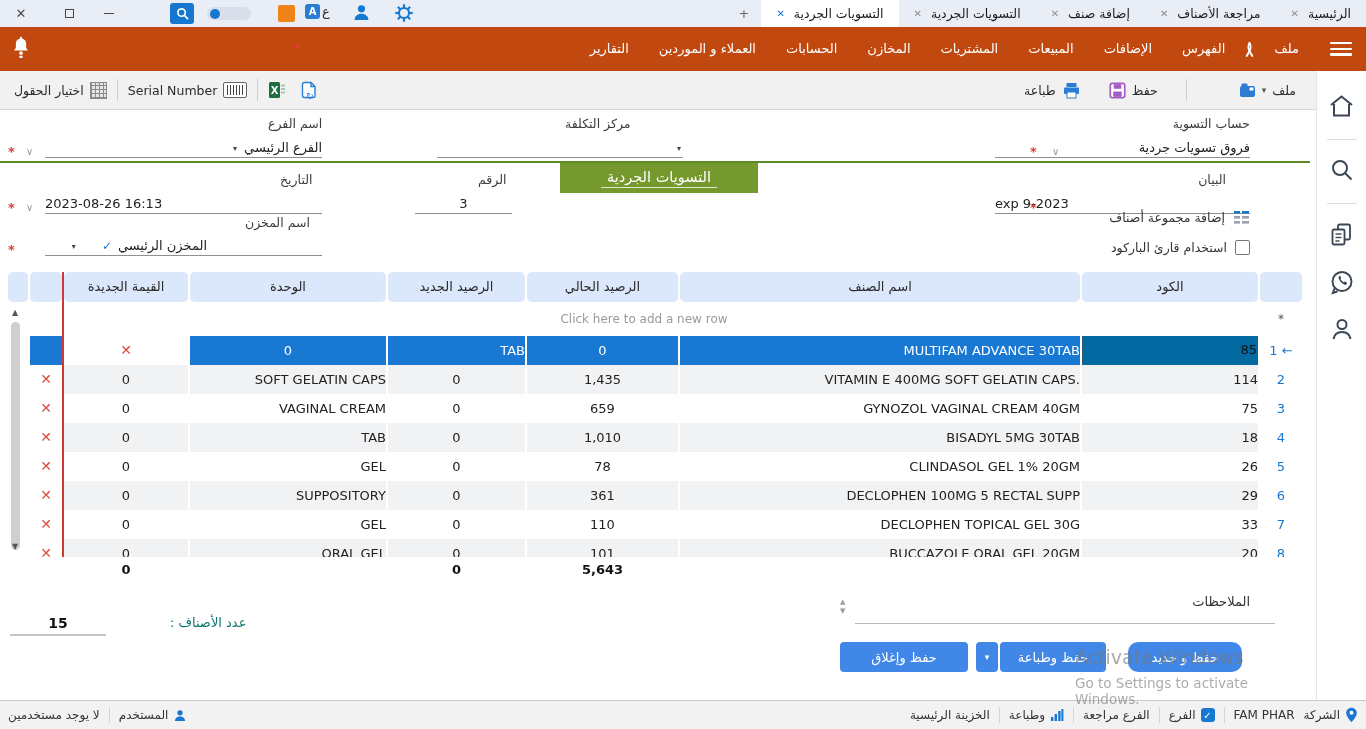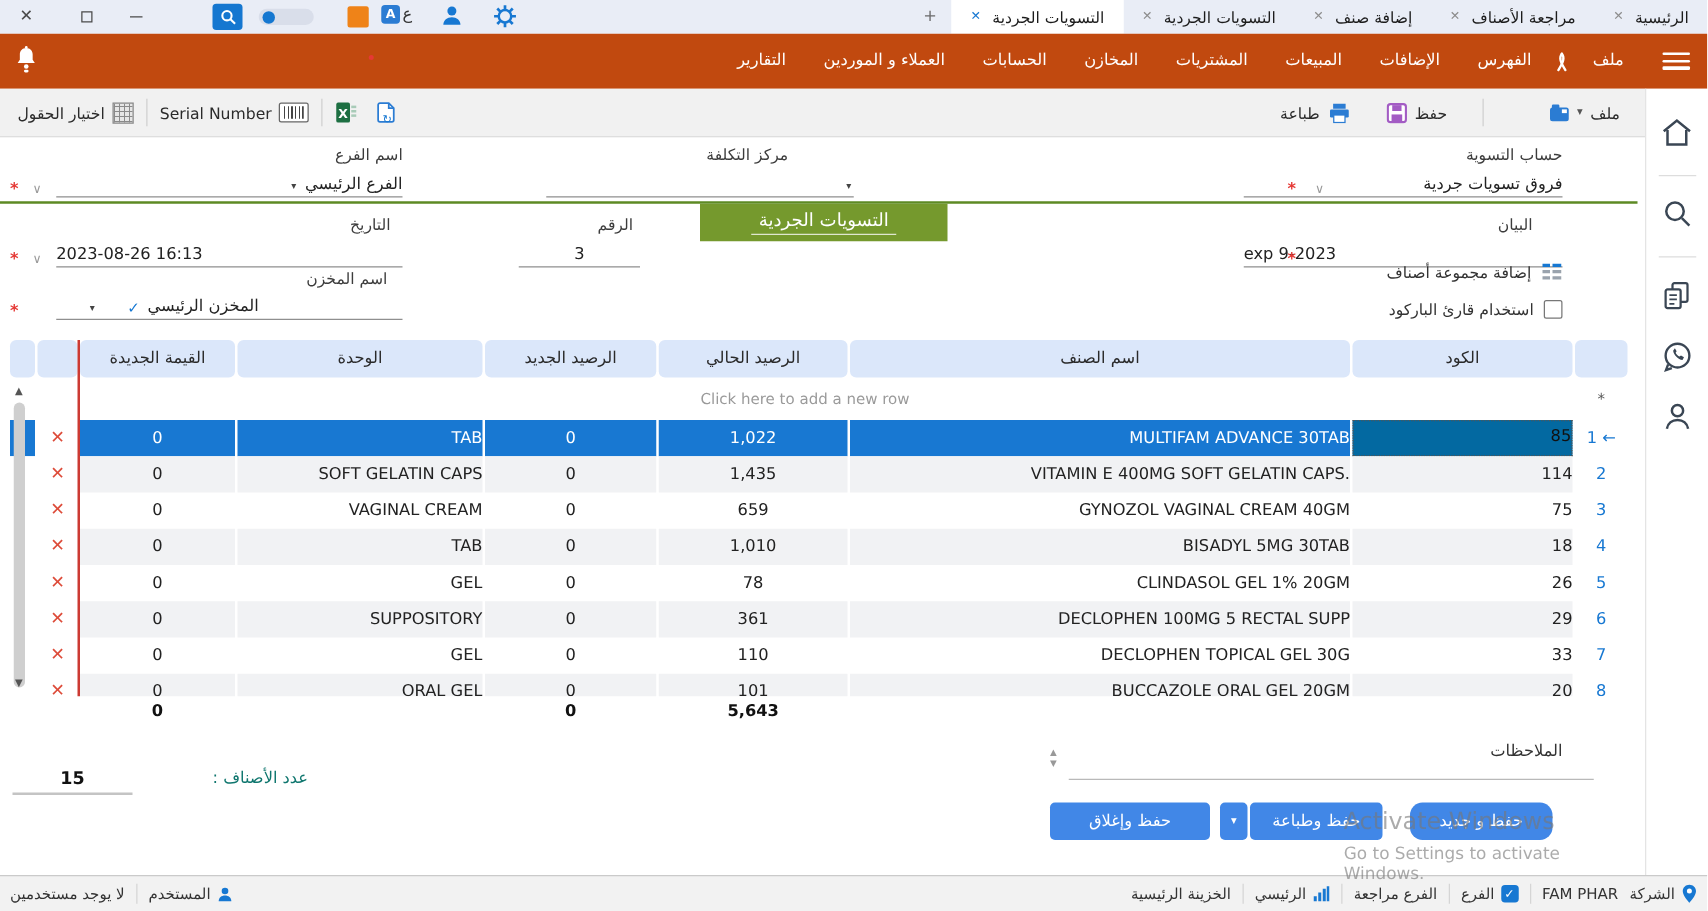--- a/index.html
+++ b/index.html
@@ -423,21 +423,20 @@
         <div class="hint-star">*</div>
         <div style="grid-column:2 / span 7; position:relative;">
           <div class="hint-text">Click here to add a new row</div>
         </div>
       </div>
       <div class="rows-clip" id="table-rows">
           <div class="tgrid trow sel">
             <div class="cell c-num">← 1</div>
             <div class="cell c-code">85</div>
             <div class="cell c-name">MULTIFAM ADVANCE 30TAB</div>
-            <div class="cell c-cur">1,022</div>
             <div class="cell c-new">0</div>
             <div class="cell c-unit">TAB</div>
             <div class="cell c-val">0</div>
             <div class="cell c-x">✕</div>
             <div class="cell c-scroll"></div>
           </div>
           <div class="tgrid trow alt">
             <div class="cell c-num">2</div>
             <div class="cell c-code">114</div>
             <div class="cell c-name">VITAMIN E 400MG SOFT GELATIN CAPS.</div>
@@ -573,21 +572,21 @@
       <div class="vsep"></div>
       <span>الفرع مراجعة</span>
       <div class="vsep"></div>
       <div class="sb-item">
         <svg width="14" height="14" viewBox="0 0 14 14">
             <rect x="1" y="9" width="2.4" height="4" fill="#1778d2"></rect>
             <rect x="4.6" y="6" width="2.4" height="7" fill="#1778d2"></rect>
             <rect x="8.2" y="3" width="2.4" height="10" fill="#1778d2"></rect>
             <rect x="11.4" y="1" width="2" height="12" fill="#1778d2"></rect>
           </svg>
-        <span>الرئيسي</span>
+        <span>وطباعة</span>
       </div>
       <div class="vsep"></div>
       <span>الخزينة الرئيسية</span>
     </div>
     <div class="sb-left">
       <div class="sb-item">
         <svg width="14" height="15" viewBox="0 0 18 18">
             <circle cx="9" cy="5.5" r="3.4" fill="#1778d2"></circle>
             <path d="M2.5 16c0-3.6 2.9-5.8 6.5-5.8s6.5 2.2 6.5 5.8z" fill="#1778d2"></path>
           </svg>

